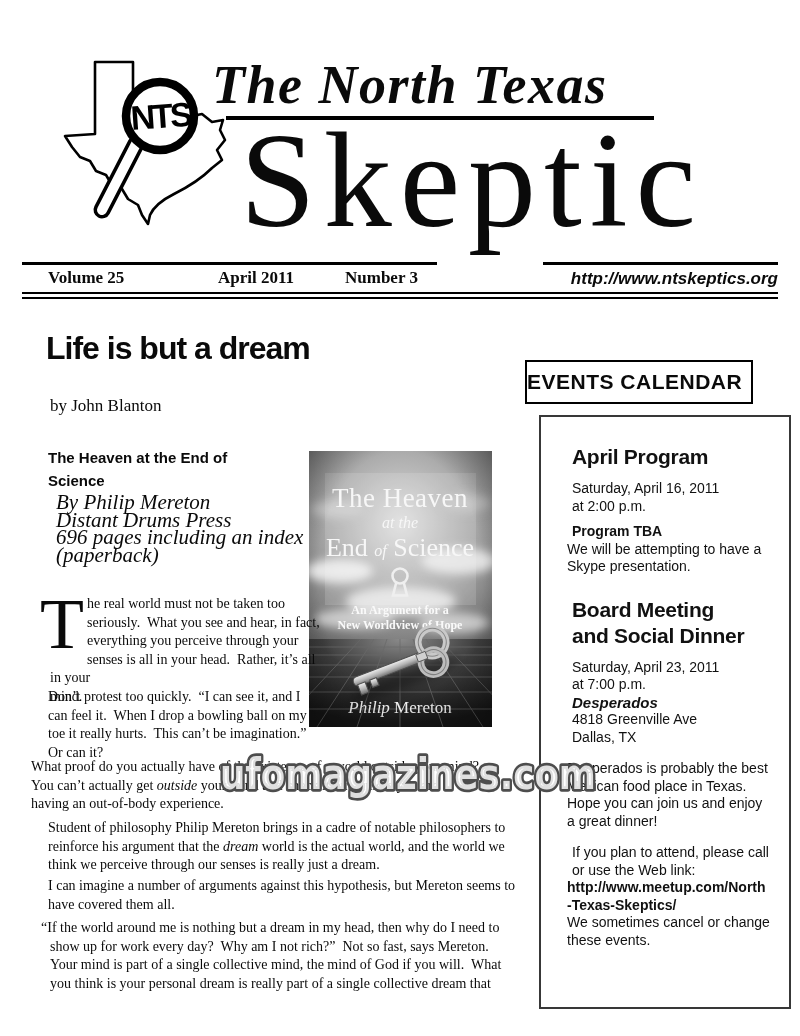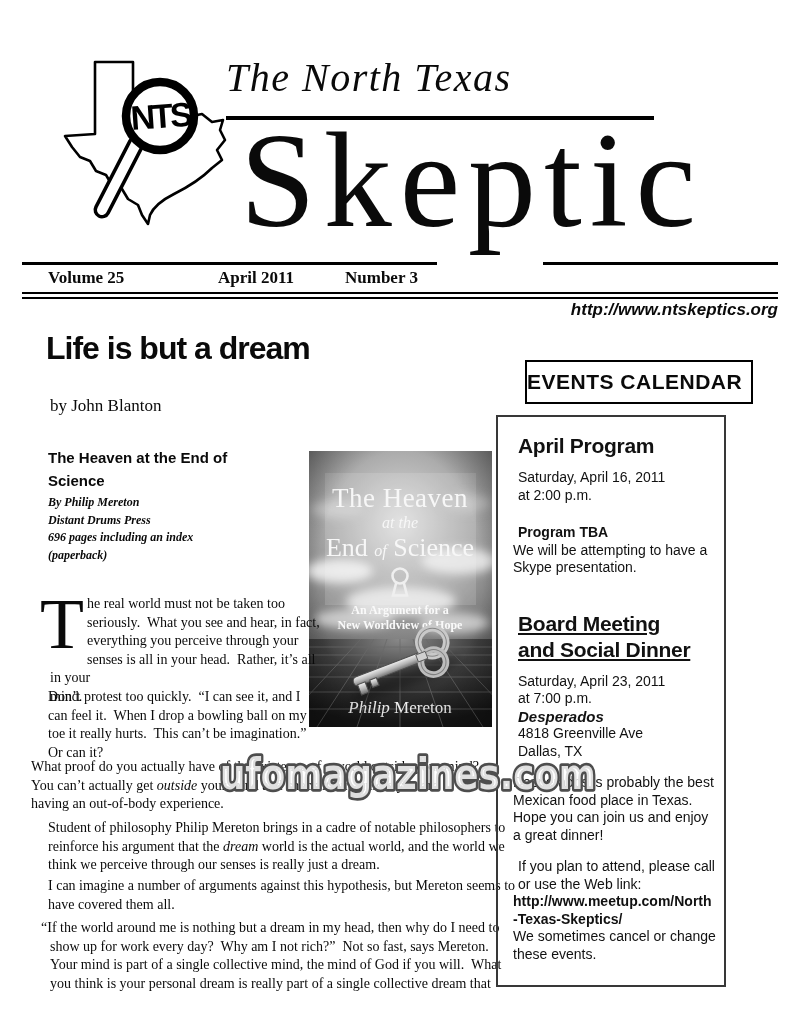--- a/index.html
+++ b/index.html
@@ -3,62 +3,62 @@
 <meta charset="utf-8">
 <style>
   html,body{margin:0;padding:0;background:#ffffff;}
   .page{position:relative;width:800px;height:1036px;background:#fff;overflow:hidden;
         font-family:"Liberation Serif",serif;color:#0a0a0a;}
   .abs{position:absolute;}
   .pre{white-space:pre-wrap;}
   .it{font-style:italic;}
 
   
-  .mast-top{left:226px;top:54px;font-family:"Liberation Serif",serif;
-            font-weight:normal;font-style:italic;font-size:40px;letter-spacing:1.5px;}
+  .mast-top{left:212px;top:54px;font-family:"Liberation Serif",serif;
+            font-weight:bold;font-style:italic;font-size:54px;letter-spacing:1.5px;}
   .mast-underline{left:226px;top:116px;width:428px;height:4px;background:#000;}
   .mast-main{left:240px;top:112px;font-family:"Liberation Serif",serif;
              font-size:136px;line-height:136px;letter-spacing:8px;z-index:6;}
   .rule{background:#000;height:3px;}
   .rule-top-left{left:22px;top:262px;width:415px;}
   .rule-top-right{left:543px;top:262px;width:235px;}
   .rule-double{left:22px;top:292px;width:756px;height:3px;
                border-top:2px solid #000;border-bottom:2px solid #000;background:transparent;}
   .vol-text{top:268px;font-weight:bold;font-size:17px;font-family:"Liberation Serif",serif;}
   .vol-a{left:48px;} .vol-b{left:218px;} .vol-c{left:345px;}
   .mast-url{left:540px;top:269px;width:238px;text-align:right;
-            font-family:"Liberation Sans",sans-serif;font-weight:bold;font-style:italic;font-size:17px;margin-top:31px;}
+            font-family:"Liberation Sans",sans-serif;font-weight:bold;font-style:italic;font-size:17px;}
 
   
   .art-title{left:46px;top:330px;font-family:"Liberation Sans",sans-serif;
              font-weight:bold;font-size:32px;letter-spacing:-1px;}
   .byline{left:50px;top:396px;font-size:17px;}
   .review-title{left:48px;top:446px;font-family:"Liberation Sans",sans-serif;
                 font-weight:bold;font-size:15px;line-height:23px;}
-  .book-info{left:48px;top:494px;font-weight:bold;font-style:italic;
-             font-size:12px;line-height:17.5px;}
+  .book-info{left:56px;top:494px;font-weight:normal;font-style:italic;
+             font-size:21px;line-height:17.5px;}
   .body-p{font-size:14px;line-height:18.5px;}
   .p1{left:50px;top:595px;width:278px;}
   .p2{left:48px;top:688px;width:272px;}
   .p3{left:31px;top:758px;width:474px;}
   .p4{left:48px;top:819px;width:474px;}
   .p5{left:48px;top:877px;width:474px;}
   .p6{left:41px;top:919px;width:480px;padding-left:9px;text-indent:-9px;}
   .dropcap{float:left;font-family:"Liberation Serif",serif;font-size:72px;
            line-height:54px;width:44px;margin:2px 3px 0 -10px;}
 
   
   .cal-box{left:525px;top:360px;width:224px;height:40px;border:2px solid #000;
            display:flex;align-items:center;justify-content:flex-start;
            font-family:"Liberation Sans",sans-serif;font-weight:bold;font-size:21px;letter-spacing:.5px;}
-  .events-box{left:496px;top:415px;width:224px;height:566px;border:2px solid #383838;
-              box-sizing:content-box;padding:1px;font-family:"Liberation Sans",sans-serif;}
+  .events-box{left:539px;top:415px;width:224px;height:566px;border:2px solid #383838;
+              box-sizing:content-box;padding:12px;font-family:"Liberation Sans",sans-serif;}
   .events-inner{padding:15px 6px 0 19px;font-size:14px;line-height:17.5px;color:#111;}
-  .ev-h{font-size:21px;line-height:26px;font-weight:bold;letter-spacing:-0.3px;} .mt12{margin-top:20px;} .mt14{margin-top:14px;}
-  .mt10{margin-top:10px;} .mt36{margin-top:34px;text-decoration:underline;}
+  .ev-h{font-size:21px;line-height:26px;font-weight:bold;letter-spacing:-0.3px;} .mt12{margin-top:8px;} .mt14{margin-top:14px;}
+  .mt10{margin-top:10px;} .mt36{margin-top:21px;}
   .bold{font-weight:bold;} .boldit{font-weight:bold;font-style:italic;font-size:15px;}
 
   
   .watermark{left:212px;top:742px;z-index:20;}
 </style>
 </head>
 <body>
 
 <div class="page">
 

